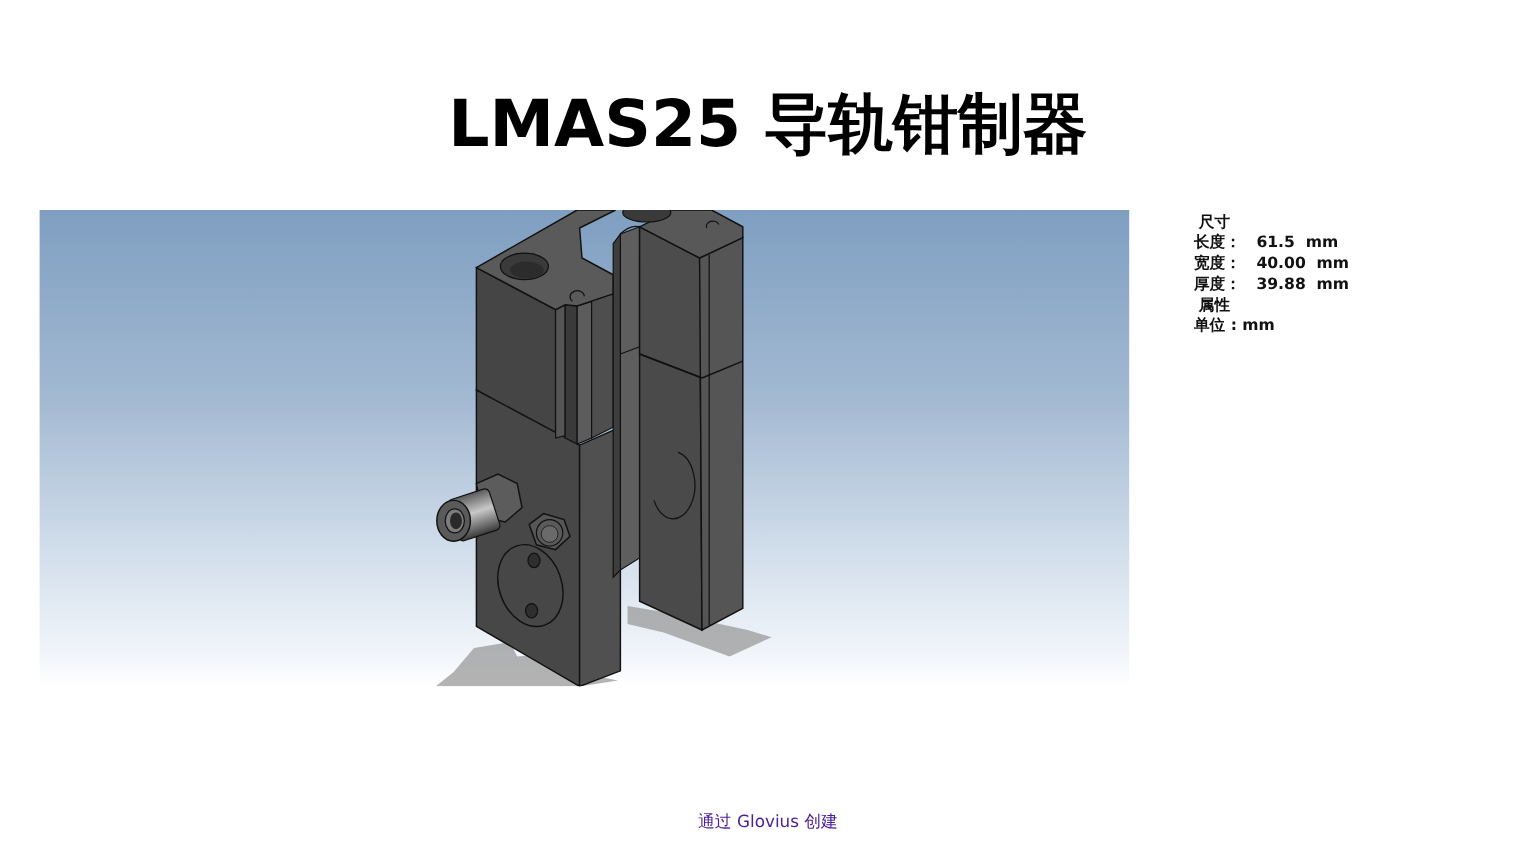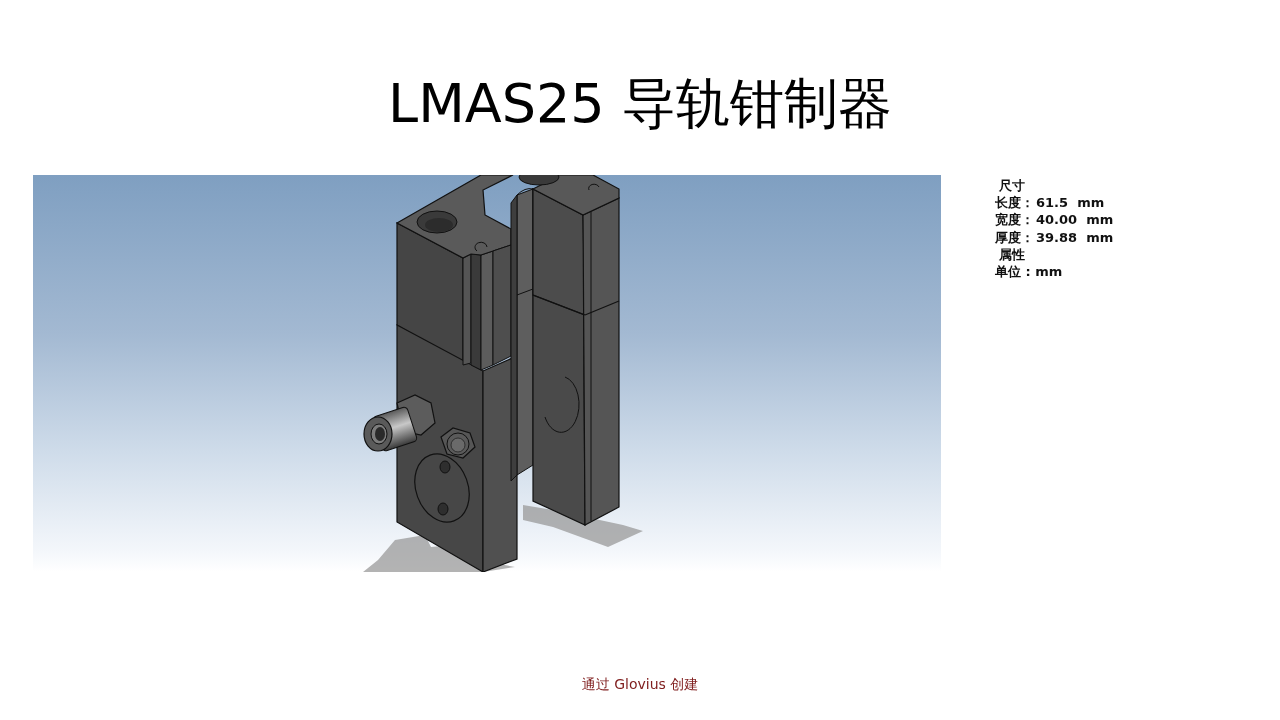--- a/index.html
+++ b/index.html
@@ -15,21 +15,21 @@
     font-family: "DejaVu Sans", "Liberation Sans", sans-serif;
   }
   .slide-title {
     position: absolute;
     left: 0;
     top: 66px;
     width: 1280px;
     text-align: center;
     font-family: "DejaVu Sans", "Liberation Sans", sans-serif;
     font-size: 54px;
-    font-weight: 400;
+    font-weight: 700;
     color: #000000;
     letter-spacing: 0px;
     line-height: 76px;
   }
   .viewport {
     position: absolute;
     left: 33px;
     top: 175px;
     width: 908px;
     height: 397px;
@@ -46,30 +46,30 @@
     left: 995px;
     top: 177px;
     font-family: "DejaVu Sans", "Liberation Sans", sans-serif;
     font-size: 13px;
     font-weight: bold;
     color: #111111;
     line-height: 17.2px;
   }
   .props .row { white-space: pre; }
   .props .heading { padding-left: 4px; }
-  .props .val { display: inline-block; margin-left: 2px; }
+  .props .val { display: inline-block; margin-left: 13px; }
   .footer {
     position: absolute;
     left: 0;
     top: 676px;
     width: 1280px;
     text-align: center;
     font-family: "DejaVu Sans", "Liberation Sans", sans-serif;
     font-size: 14px;
-    color: #7f1d1d;
+    color: #4c1d95;
   }
 </style>
 </head>
 <body>
 
 <div class="slide-title">LMAS25 导轨钳制器</div>
 
 <div class="viewport">
   <svg width="908" height="397" viewBox="0 0 908 397" xmlns="http://www.w3.org/2000/svg">
     <defs>

